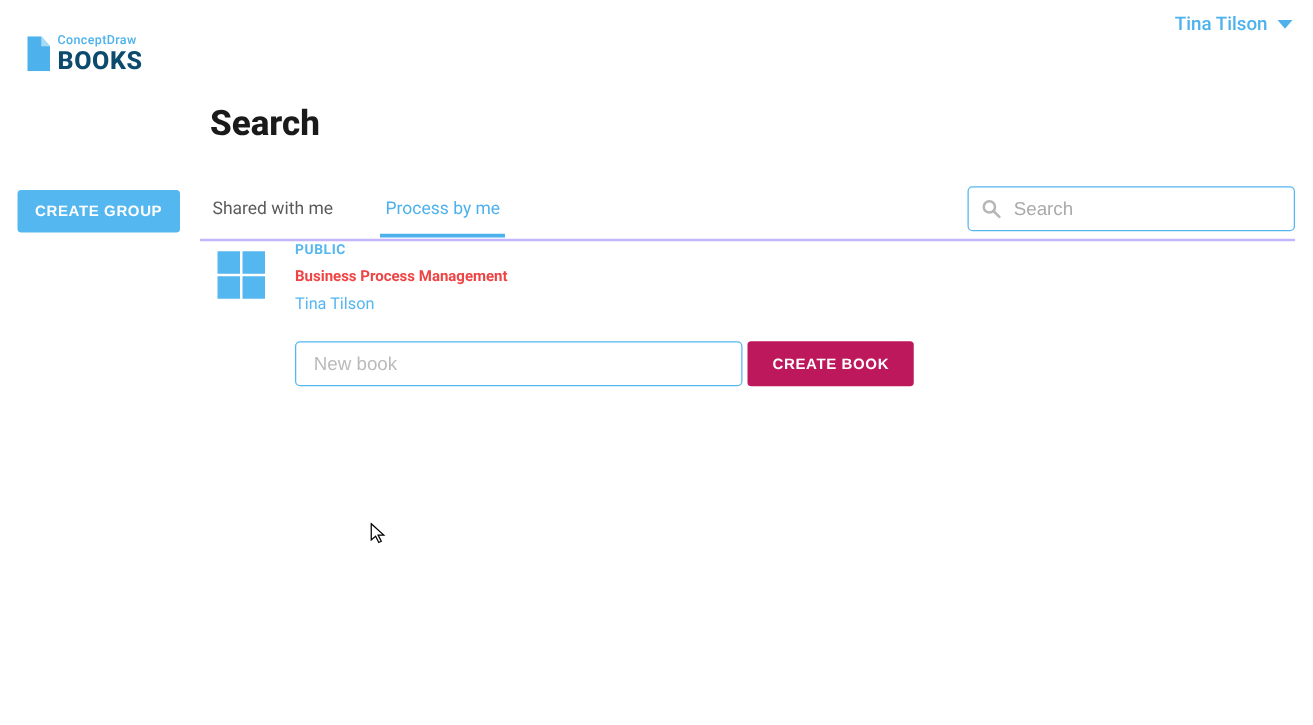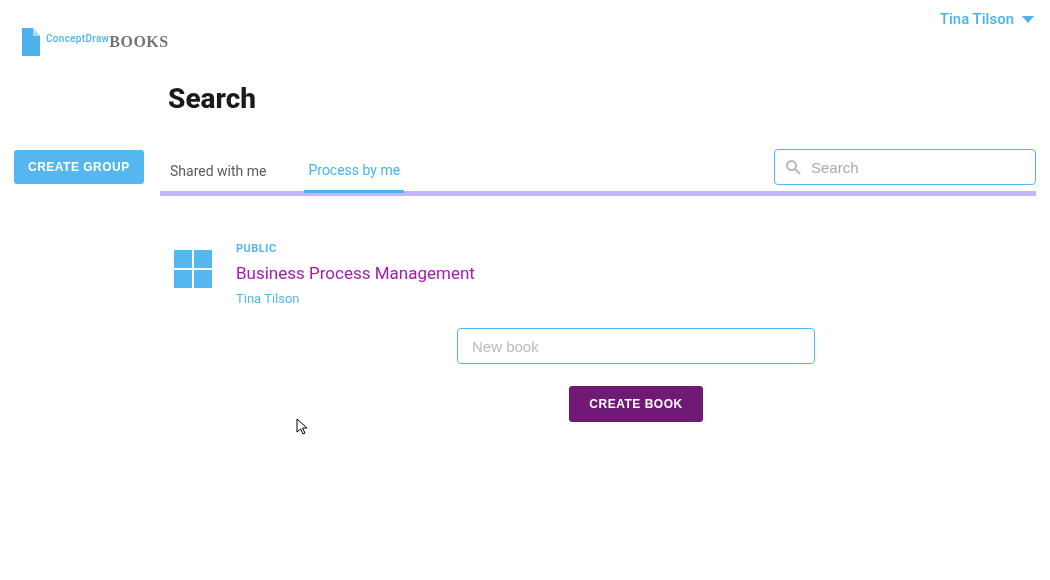--- a/index.html
+++ b/index.html
@@ -5,47 +5,47 @@
   * { box-sizing: border-box; margin: 0; padding: 0; }
   html, body { width: 1050px; height: 580px; font-family: -apple-system, BlinkMacSystemFont, "Segoe UI", Roboto, Helvetica, Arial, sans-serif; background: #fff; color: #2c2c2c; }
   .top-bar { width: 100%; padding: 10px 16px 0 0; display: flex; justify-content: flex-end; align-items: center; }
   .user-menu { color: #4DB2EC; font-size: 15px; display: flex; align-items: center; gap: 8px; cursor: pointer; font-weight: 500; }
   .triangle-down { width: 0; height: 0; border-left: 6px solid transparent; border-right: 6px solid transparent; border-top: 7px solid #4DB2EC; }
   .outer { display: flex; }
   .sidebar { width: 160px; flex-shrink: 0; }
   .logo { display: flex; align-items: center; gap: 6px; padding: 0 0 0 20px; margin-top: 0px; }
   .logo-icon { width: 20px; height: 28px; position: relative; }
   .logo-icon svg { display: block; }
-  .logo-text { display: flex; line-height: 1.0; }
+  .logo-text { display: flex; flex-direction: column; line-height: 1.0; }
   .logo-top { color: #4DB2EC; font-size: 10px; font-weight: 500; letter-spacing: 0.3px; }
-  .logo-bottom { color: #737373; font-size: 16px; font-weight: 800; letter-spacing: 0.5px; font-family: Liberation Serif, serif; }
+  .logo-bottom { color: #0c4a6e; font-size: 20px; font-weight: 800; letter-spacing: 0.5px; }
   .create-group-btn { margin: 94px 0 0 14px; background: #55B7F0; color: #fff; font-size: 12px; font-weight: 700; letter-spacing: 0.5px; padding: 10px 14px; border: none; border-radius: 3px; cursor: pointer; }
   .main { flex: 1; padding-right: 14px; }
   .page-title { font-size: 28px; font-weight: 800; color: #1a1a1a; margin: 54px 0 0 8px; }
-  .tabs-row { display: flex; align-items: flex-end; border-bottom: 5px solid #c4b5fd; margin-top: 34px; position: relative; }
+  .tabs-row { display: flex; align-items: flex-start; border-bottom: 2px solid #c4b5fd; margin-top: 34px; position: relative; }
   .tab { font-size: 14px; color: #5b5b5b; padding: 10px 4px 12px 4px; margin-right: 34px; cursor: pointer; }
   .tab:first-child { margin-left: 6px; }
   .tab.active { color: #4DB2EC; border-bottom: 3px solid #4DB2EC; margin-bottom: -2px; }
   .search-wrap { margin-left: auto; margin-bottom: 6px; }
   .search { width: 262px; height: 36px; border: 1.5px solid #55B7F0; border-radius: 4px; display: flex; align-items: center; padding: 11px 10px; gap: 10px; }
   .search svg { flex-shrink: 0; }
   .search input { border: none; outline: none; font-size: 15px; color: #888; width: 100%; background: transparent; }
   .search input::placeholder { color: #aaa; }
-  .group-block { display: flex; margin-top: 46px; }
+  .group-block { display: flex; }
   .group-icon-col { width: 76px; display: flex; justify-content: flex-end; }
   .group-icon { width: 38px; height: 38px; display: grid; grid-template-columns: 1fr 1fr; grid-template-rows: 1fr 1fr; gap: 2px; margin-right: 24px; margin-top: 8px; }
   .group-icon div { background: #55B7F0; }
   .group-info { flex: 1; }
   .group-visibility { color: #55B7F0; font-size: 11px; font-weight: 700; letter-spacing: 0.5px; }
-  .group-name { color: #a21caf; font-size: 17px; font-weight: 400; margin-top: 8px; cursor: pointer; }
+  .group-name { color: #ef4444; font-size: 12px; font-weight: 700; margin-top: 8px; cursor: pointer; }
   .group-owner { color: #55B7F0; font-size: 13px; margin-top: 8px; }
-  .new-book-row { display: flex; gap: 22px; margin-top: 22px; align-items: center; flex-direction: column; }
+  .new-book-row { display: flex; gap: 4px; margin-top: 22px; align-items: center; }
   .new-book-input { width: 358px; height: 36px; border: 1.5px solid #55B7F0; border-radius: 4px; padding: 0 14px; font-size: 15px; outline: none; }
   .new-book-input::placeholder { color: #bbb; }
-  .create-book-btn { background: #701a75; color: #fff; font-size: 12px; font-weight: 700; letter-spacing: 0.5px; padding: 11px 20px; border: none; border-radius: 3px; cursor: pointer; }
+  .create-book-btn { background: #be185d; color: #fff; font-size: 12px; font-weight: 700; letter-spacing: 0.5px; padding: 11px 20px; border: none; border-radius: 3px; cursor: pointer; }
   .cursor { position: absolute; left: 296px; top: 418px; width: 14px; height: 18px; pointer-events: none; }
 </style>
 </head>
 <body>
 
 <div class="top-bar">
   <div class="user-menu">
     <span>Tina Tilson</span>
     <span class="triangle-down"></span>
   </div>

